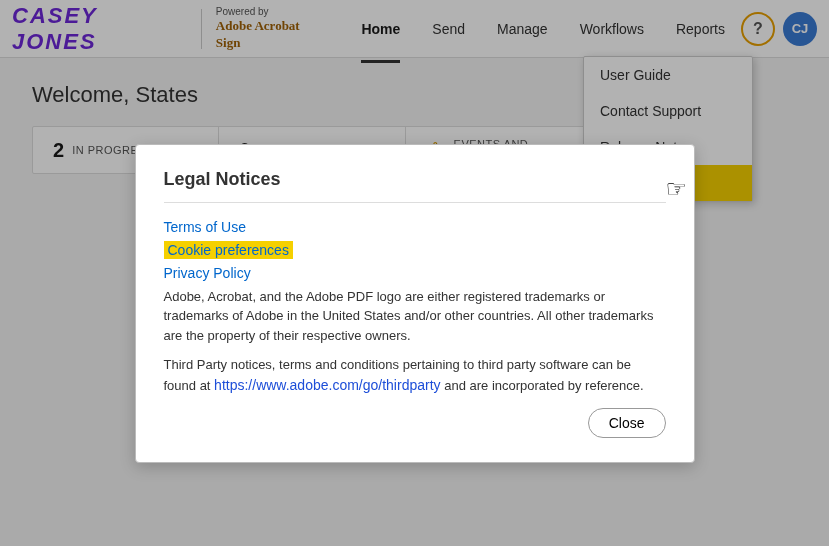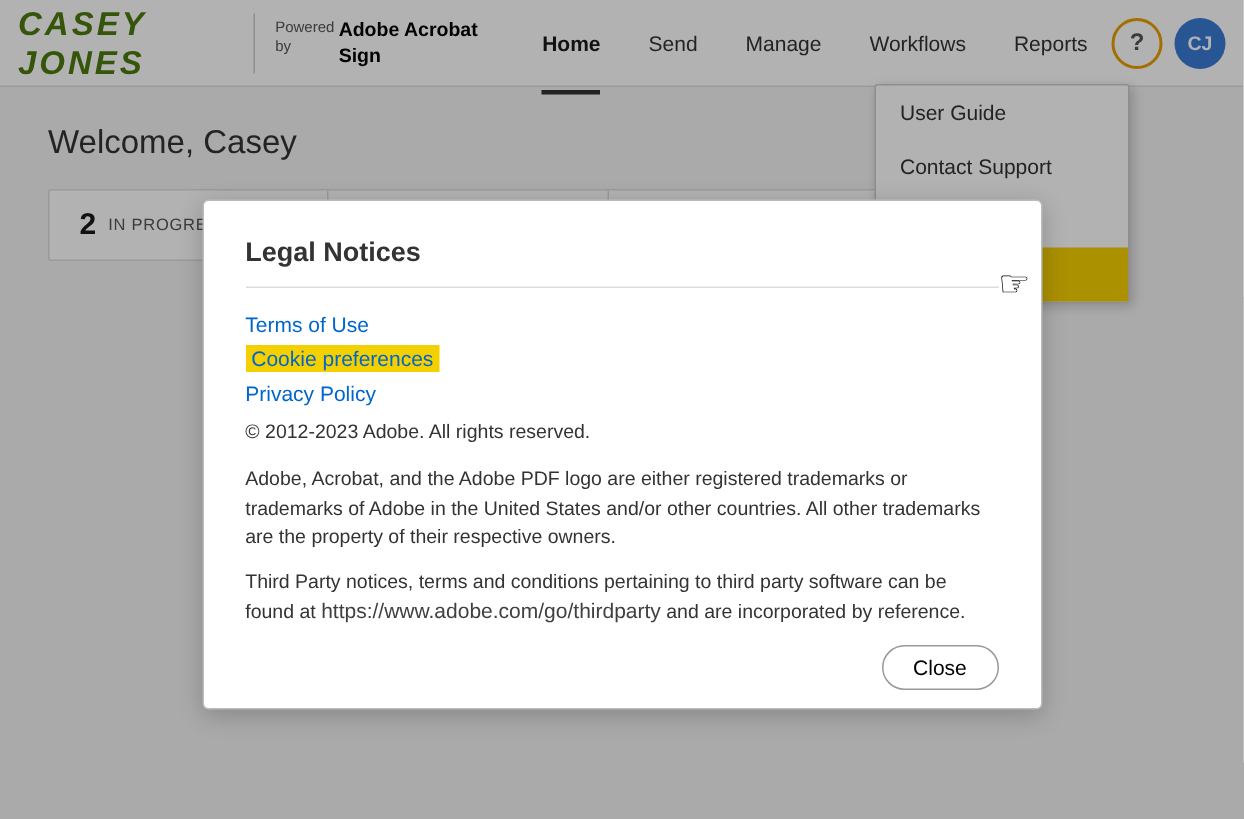--- a/index.html
+++ b/index.html
@@ -25,46 +25,47 @@
     }
     .logo-area {
       display: flex;
       align-items: center;
       margin-right: 20px;
     }
     .logo-text {
       font-family: 'Arial Black', Arial, sans-serif;
       font-size: 22px;
       font-weight: 900;
-      color: #4d7c0f;
+      color: #6d28d9;
       letter-spacing: 2px;
       text-transform: uppercase;
       font-style: italic;
     }
     .divider-vertical {
       width: 1px;
       height: 40px;
       background: #ccc;
       margin: 0 14px;
     }
     .powered-by {
       display: flex;
-      flex-direction: row;
+      flex-direction: column;
       font-size: 11px;
       color: #333;
       line-height: 1.3;
     }
     .powered-by .powered-line {
       font-size: 10px;
       color: #555;
     }
     .powered-by .brand-name {
       font-weight: bold;
       font-size: 13px;
-      color: #000000;
+      color: #a16207;
+      font-family: Liberation Serif, serif;
     }
 
     
     .nav {
       display: flex;
       align-items: center;
       flex: 1;
       gap: 0;
     }
     .nav-item {
@@ -306,21 +307,21 @@
 
   <div class="dropdown-menu">
     <span class="dropdown-item">User Guide</span>
     <span class="dropdown-item">Contact Support</span>
     <span class="dropdown-item">Release Notes</span>
     <span class="dropdown-item active">Legal Notices</span>
   </div>
 </div>
 
 <div class="main">
-  <h1 class="welcome-title">Welcome, Casey</h1>
+  <h1 class="welcome-title">Welcome, States</h1>
   <div class="stats-bar">
     <div class="stat-item">
       <span class="stat-number">2</span>
       <span class="stat-label">IN PROGRESS</span>
     </div>
     <div class="stat-item">
       <span class="stat-number">0</span>
       <span class="stat-label">WAITING FOR YOU</span>
     </div>
     <div class="stat-item">
@@ -331,24 +332,23 @@
 </div>
 
 <div class="modal-overlay">
   <div class="modal">
     <div class="modal-title">Legal Notices</div>
 
     <a class="modal-link">Terms of Use</a>
     <a class="modal-link highlighted">Cookie preferences</a>
     <a class="modal-link">Privacy Policy</a>
 
-    <p class="copyright">© 2012-2023 Adobe. All rights reserved.</p>
     <p class="modal-text">Adobe, Acrobat, and the Adobe PDF logo are either registered trademarks or trademarks of Adobe in the United States and/or other countries. All other trademarks are the property of their respective owners.</p>
     <p class="modal-text">
-      <span>Third Party notices, terms and conditions pertaining to third party software can be found at </span><a class="modal-link" style="display:inline; color:#404040;">https://www.adobe.com/go/thirdparty</a><span> and are incorporated by reference.</span>
+      <span>Third Party notices, terms and conditions pertaining to third party software can be found at </span><a class="modal-link" style="display:inline; color:#1d4ed8;">https://www.adobe.com/go/thirdparty</a><span> and are incorporated by reference.</span>
     </p>
 
     <div class="modal-close-row">
       <button class="close-btn">Close</button>
     </div>
   </div>
 
   <div class="cursor-hand" style="top: 175px; right: 142px;">☞</div>
 </div>
 

